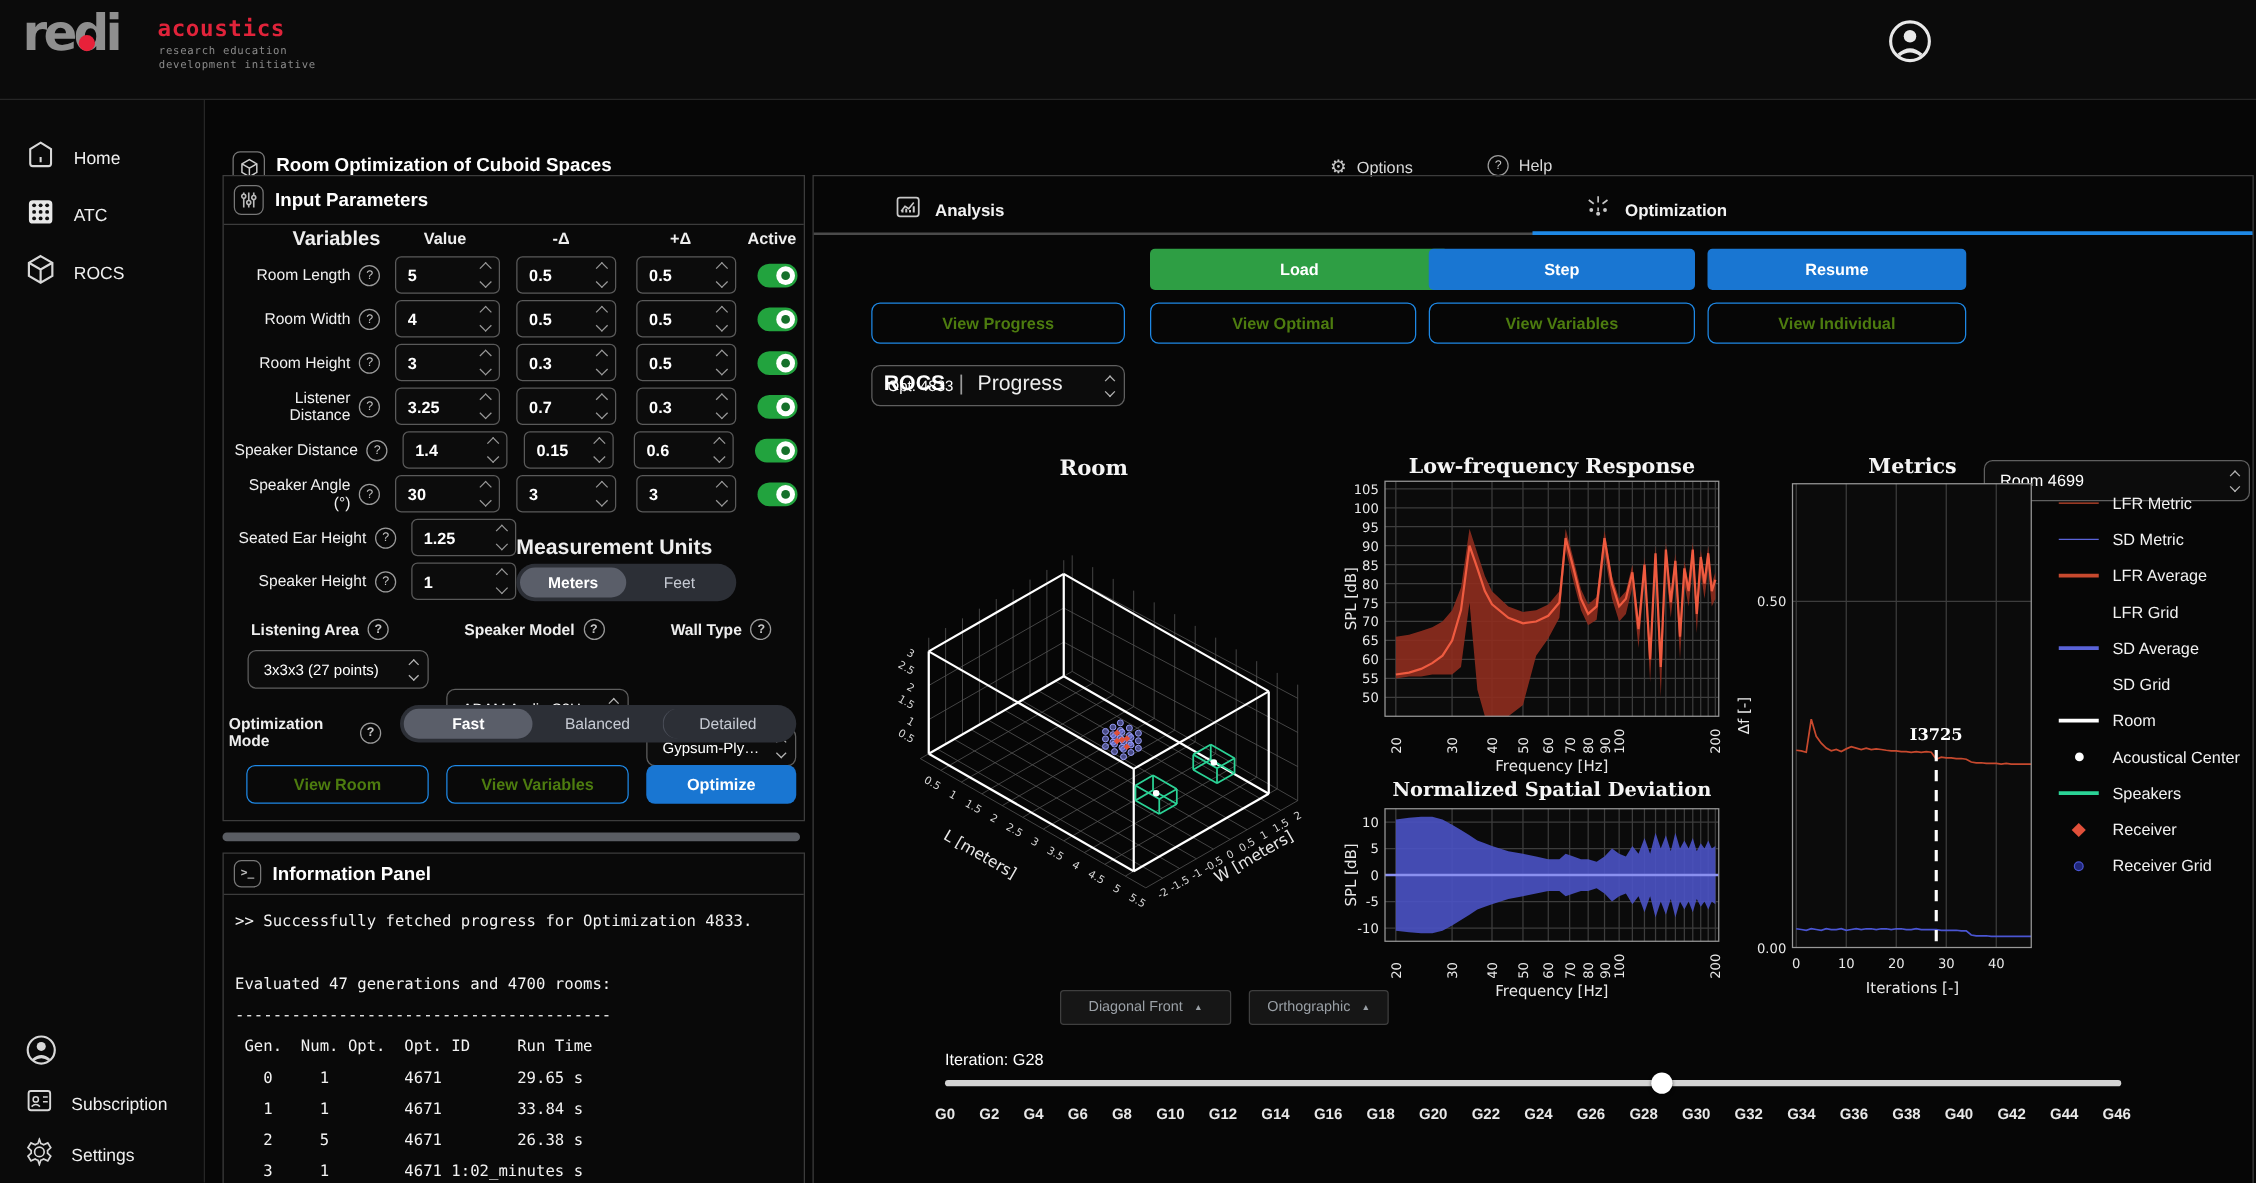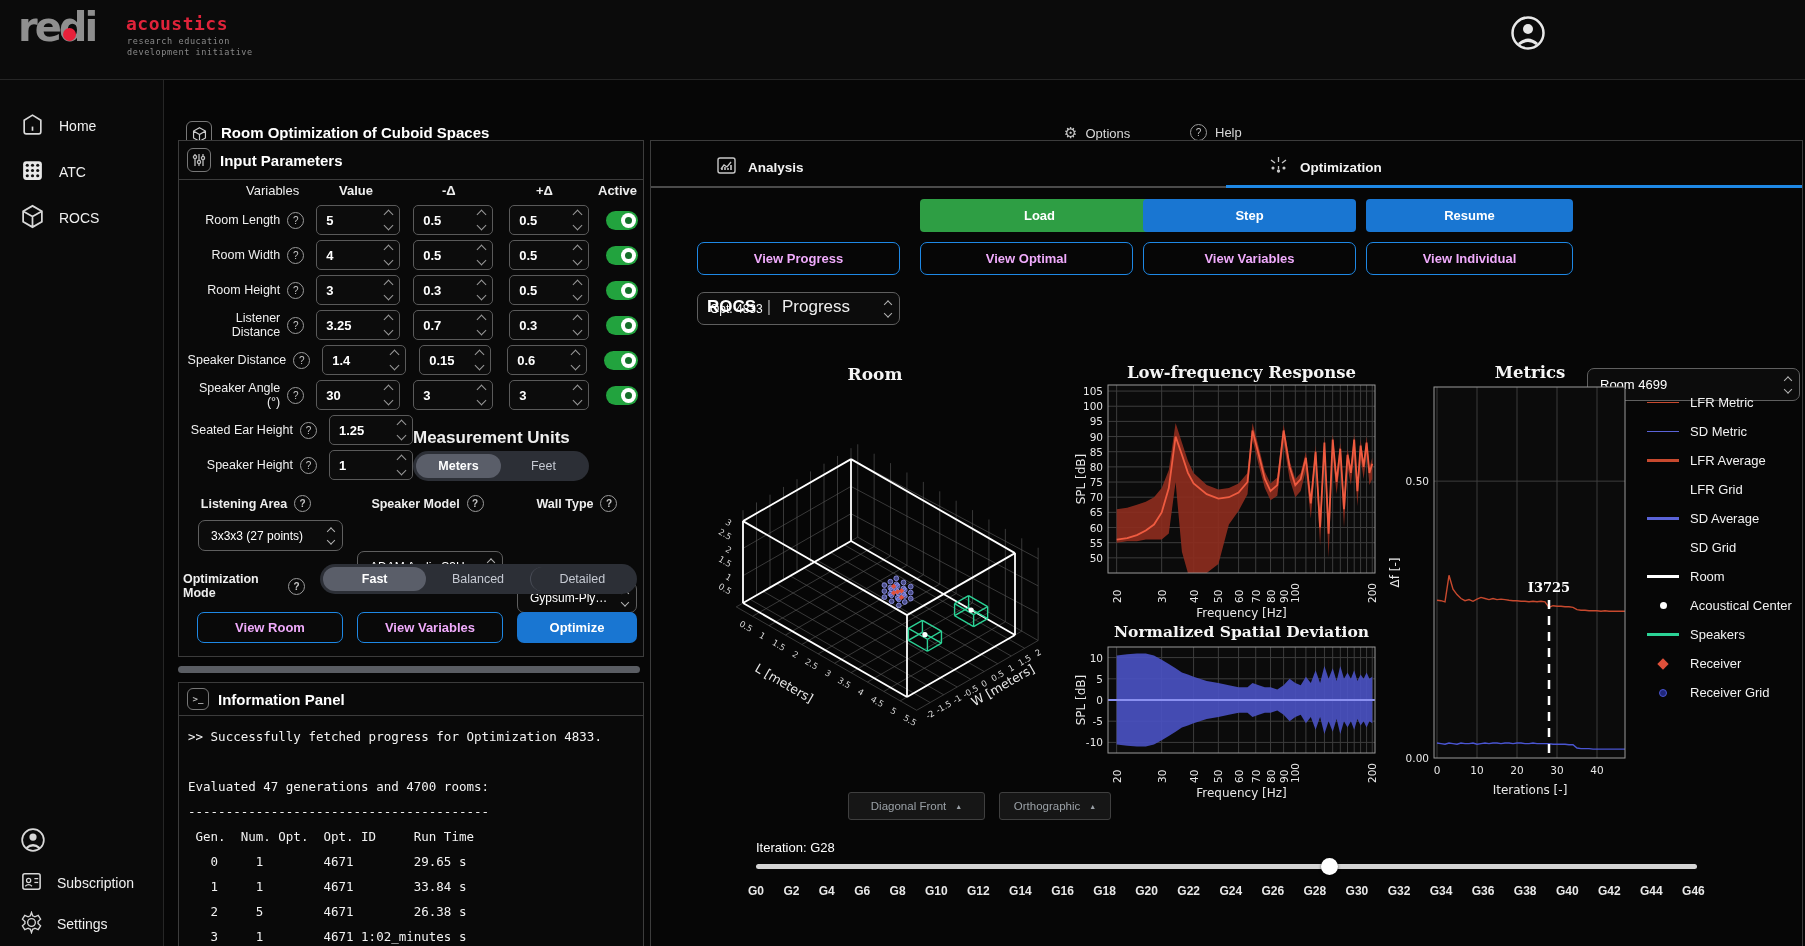--- a/index.html
+++ b/index.html
@@ -37,21 +37,21 @@
   .seg{background:#2c2f36;border-radius:16px;display:flex;align-items:center;box-sizing:border-box;padding:3px;}
   .seg .opt{flex:1;text-align:center;font-size:12.5px;color:#c6cad3;padding:5px 0;border-radius:13px;cursor:pointer;white-space:nowrap;}
   .seg .opt.sel{background:#5a5e69;color:#fff;font-weight:bold;}
   .selectbox{position:relative;height:31px;background:#0c0c0c;border:1px solid #5f5f5f;border-radius:7px;box-sizing:border-box;color:#fff;font-size:12px;display:flex;align-items:center;padding:0 26px 0 12px;cursor:pointer;}
   .selectbox .val{overflow:hidden;text-overflow:ellipsis;white-space:nowrap;}
   .chev{position:absolute;right:8px;top:50%;transform:translateY(-50%);display:flex;flex-direction:column;gap:3px;}
   .chev i{display:block;width:6px;height:6px;border:solid #b5b5b5;border-width:0 1.3px 1.3px 0;box-sizing:border-box;}
   .chev .up{transform:rotate(-135deg);}
   .chev .dn{transform:rotate(45deg);}
   .btn{display:flex;align-items:center;justify-content:center;font-size:13px;font-weight:bold;border-radius:5px;cursor:pointer;box-sizing:border-box;height:31px;}
-  .btn.outline{border:1.5px solid #1e88e5;color:#f0abfc;background:transparent;border-radius:7px;}
+  .btn.outline{border:1.5px solid #1e88e5;color:#4d7c0f;background:transparent;border-radius:7px;}
   .btn.blue{background:#1976d2;color:#fff;border-radius:4px;}
   .btn.green{background:#2e9e44;color:#fff;border-radius:4px;}
   
   #console{font-family:"DejaVu Sans Mono",monospace;font-size:12.5px;line-height:25px;color:#f2f2f2;white-space:pre;}
   
   .tab{display:flex;align-items:center;gap:11px;cursor:pointer;}
   .tab .tlbl{font-size:13.5px;font-weight:bold;color:#f2f2f2;}
   
   .leg-row{display:flex;align-items:center;height:29px;gap:11px;}
   .leg-sample{width:32px;display:flex;align-items:center;justify-content:center;flex:0 0 auto;}
@@ -166,21 +166,21 @@
             <circle cx="3" cy="4" r="1.6" fill="#0a0a0a"></circle>
             <circle cx="7" cy="9" r="1.6" fill="#0a0a0a"></circle>
             <circle cx="11" cy="5" r="1.6" fill="#0a0a0a"></circle>
           </g>
         </svg>
     </span>
     <span class="panel-title">Input Parameters</span>
   </div>
 </div>
 
-<div class="abs" style="left:246px;top:183px;font-size:13px;font-weight:normal;">Variables</div>
+<div class="abs" style="left:234px;top:183px;font-size:16px;font-weight:bold;">Variables</div>
 <div class="abs" style="left:339px;top:183px;font-size:13px;font-weight:bold;">Value</div>
 <div class="abs" style="left:442px;top:183px;font-size:13px;font-weight:bold;">-Δ</div>
 <div class="abs" style="left:536px;top:183px;font-size:13px;font-weight:bold;">+Δ</div>
 <div class="abs" style="left:598px;top:183px;font-size:13px;font-weight:bold;">Active</div>
 
 <div class="abs" id="param-rows" style="left:186px;top:205px;width:452px;">
     <div class="param-row">
       <div class="plabel">Room Length</div>
       <div class="qicon" style="margin: 0px 0px 0px 7px;">?</div>
       <div class="numbox" style="width: 84px; flex: 0 0 auto; margin-left: 12px;">

